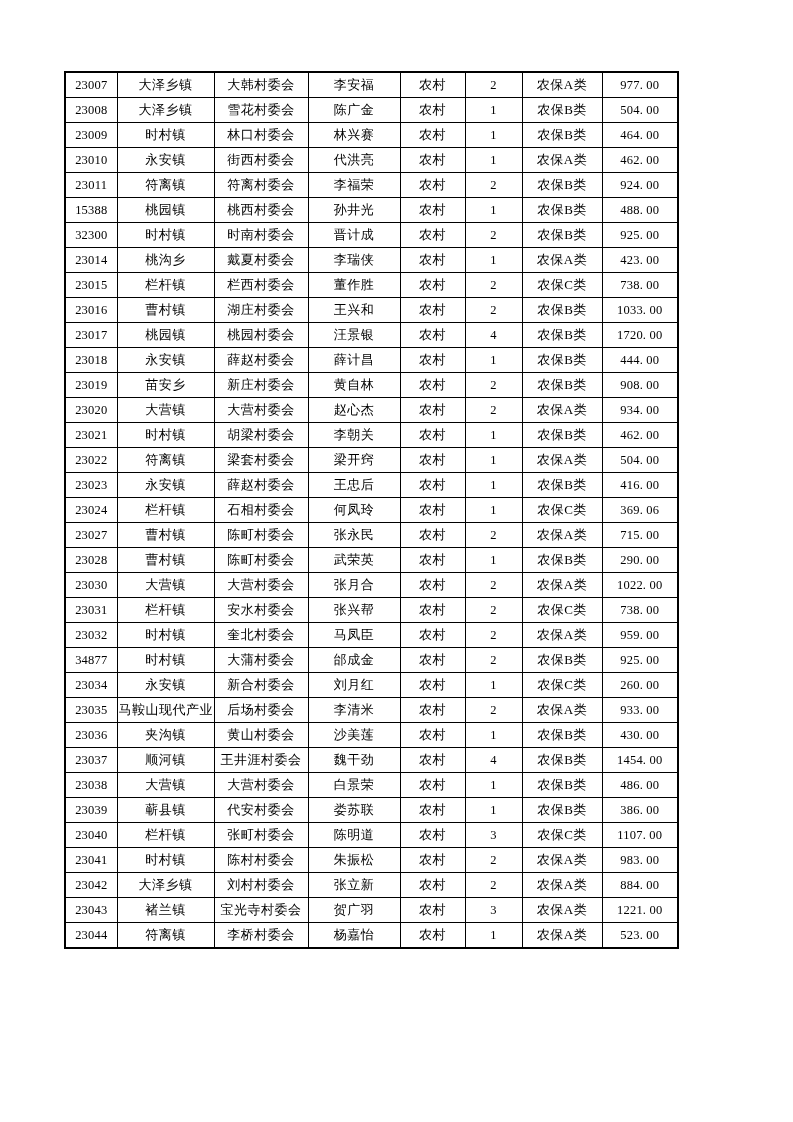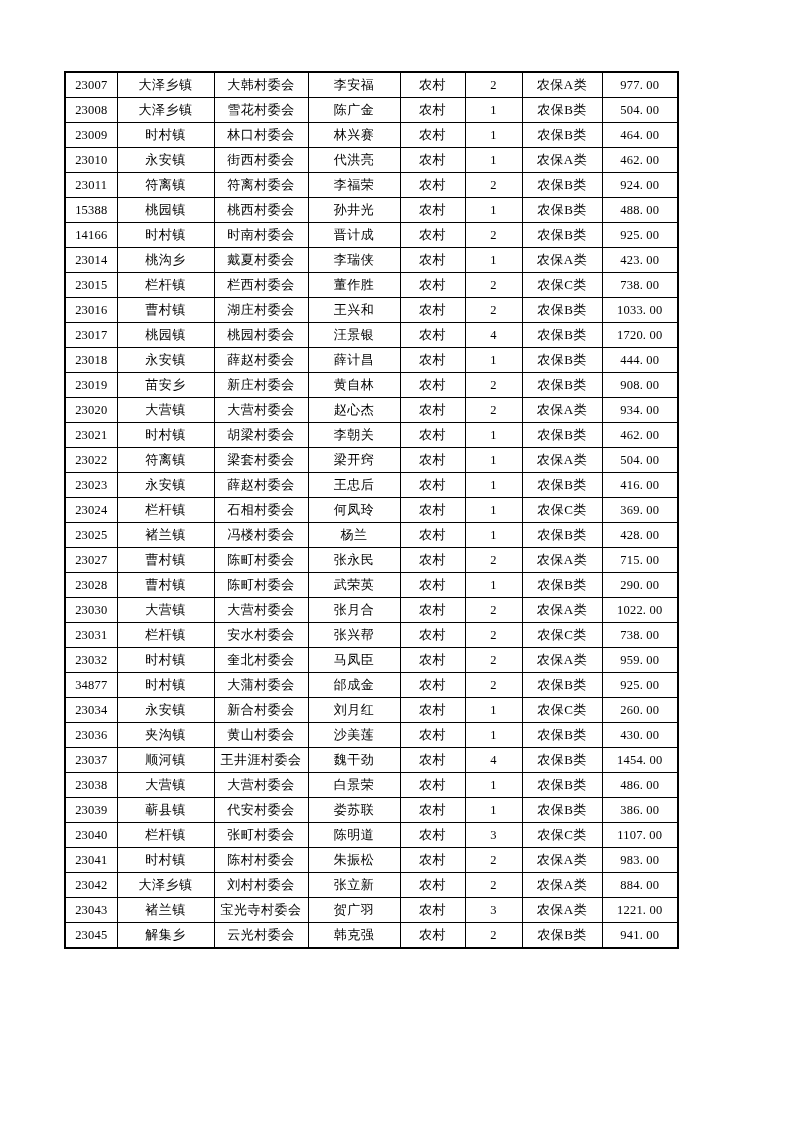--- a/index.html
+++ b/index.html
@@ -113,21 +113,21 @@
           <td class="col-id">15388</td>
           <td class="col-town">桃园镇</td>
           <td class="col-village-committee">桃西村委会</td>
           <td class="col-person-name">孙井光</td>
           <td class="col-residence-type">农村</td>
           <td class="col-count">1</td>
           <td class="col-insurance-category">农保B类</td>
           <td class="col-amount">488. 00</td>
         </tr>
         <tr>
-          <td class="col-id">14166</td>
+          <td class="col-id">32300</td>
           <td class="col-town">时村镇</td>
           <td class="col-village-committee">时南村委会</td>
           <td class="col-person-name">晋计成</td>
           <td class="col-residence-type">农村</td>
           <td class="col-count">2</td>
           <td class="col-insurance-category">农保B类</td>
           <td class="col-amount">925. 00</td>
         </tr>
         <tr>
           <td class="col-id">23014</td>
@@ -230,31 +230,21 @@
           <td class="col-amount">416. 00</td>
         </tr>
         <tr>
           <td class="col-id">23024</td>
           <td class="col-town">栏杆镇</td>
           <td class="col-village-committee">石相村委会</td>
           <td class="col-person-name">何凤玲</td>
           <td class="col-residence-type">农村</td>
           <td class="col-count">1</td>
           <td class="col-insurance-category">农保C类</td>
-          <td class="col-amount">369. 00</td>
-        </tr>
-        <tr>
-          <td class="col-id">23025</td>
-          <td class="col-town">褚兰镇</td>
-          <td class="col-village-committee">冯楼村委会</td>
-          <td class="col-person-name">杨兰</td>
-          <td class="col-residence-type">农村</td>
-          <td class="col-count">1</td>
-          <td class="col-insurance-category">农保B类</td>
-          <td class="col-amount">428. 00</td>
+          <td class="col-amount">369. 06</td>
         </tr>
         <tr>
           <td class="col-id">23027</td>
           <td class="col-town">曹村镇</td>
           <td class="col-village-committee">陈町村委会</td>
           <td class="col-person-name">张永民</td>
           <td class="col-residence-type">农村</td>
           <td class="col-count">2</td>
           <td class="col-insurance-category">农保A类</td>
           <td class="col-amount">715. 00</td>
@@ -313,20 +303,30 @@
           <td class="col-id">23034</td>
           <td class="col-town">永安镇</td>
           <td class="col-village-committee">新合村委会</td>
           <td class="col-person-name">刘月红</td>
           <td class="col-residence-type">农村</td>
           <td class="col-count">1</td>
           <td class="col-insurance-category">农保C类</td>
           <td class="col-amount">260. 00</td>
         </tr>
         <tr>
+          <td class="col-id">23035</td>
+          <td class="col-town">马鞍山现代产业</td>
+          <td class="col-village-committee">后场村委会</td>
+          <td class="col-person-name">李清米</td>
+          <td class="col-residence-type">农村</td>
+          <td class="col-count">2</td>
+          <td class="col-insurance-category">农保A类</td>
+          <td class="col-amount">933. 00</td>
+        </tr>
+        <tr>
           <td class="col-id">23036</td>
           <td class="col-town">夹沟镇</td>
           <td class="col-village-committee">黄山村委会</td>
           <td class="col-person-name">沙美莲</td>
           <td class="col-residence-type">农村</td>
           <td class="col-count">1</td>
           <td class="col-insurance-category">农保B类</td>
           <td class="col-amount">430. 00</td>
         </tr>
         <tr>
@@ -393,24 +393,24 @@
           <td class="col-id">23043</td>
           <td class="col-town">褚兰镇</td>
           <td class="col-village-committee">宝光寺村委会</td>
           <td class="col-person-name">贺广羽</td>
           <td class="col-residence-type">农村</td>
           <td class="col-count">3</td>
           <td class="col-insurance-category">农保A类</td>
           <td class="col-amount">1221. 00</td>
         </tr>
         <tr>
-          <td class="col-id">23045</td>
-          <td class="col-town">解集乡</td>
-          <td class="col-village-committee">云光村委会</td>
-          <td class="col-person-name">韩克强</td>
-          <td class="col-residence-type">农村</td>
-          <td class="col-count">2</td>
-          <td class="col-insurance-category">农保B类</td>
-          <td class="col-amount">941. 00</td>
+          <td class="col-id">23044</td>
+          <td class="col-town">符离镇</td>
+          <td class="col-village-committee">李桥村委会</td>
+          <td class="col-person-name">杨嘉怡</td>
+          <td class="col-residence-type">农村</td>
+          <td class="col-count">1</td>
+          <td class="col-insurance-category">农保A类</td>
+          <td class="col-amount">523. 00</td>
         </tr>
       </tbody>
   </table>
 </div>
 
 </body></html>

